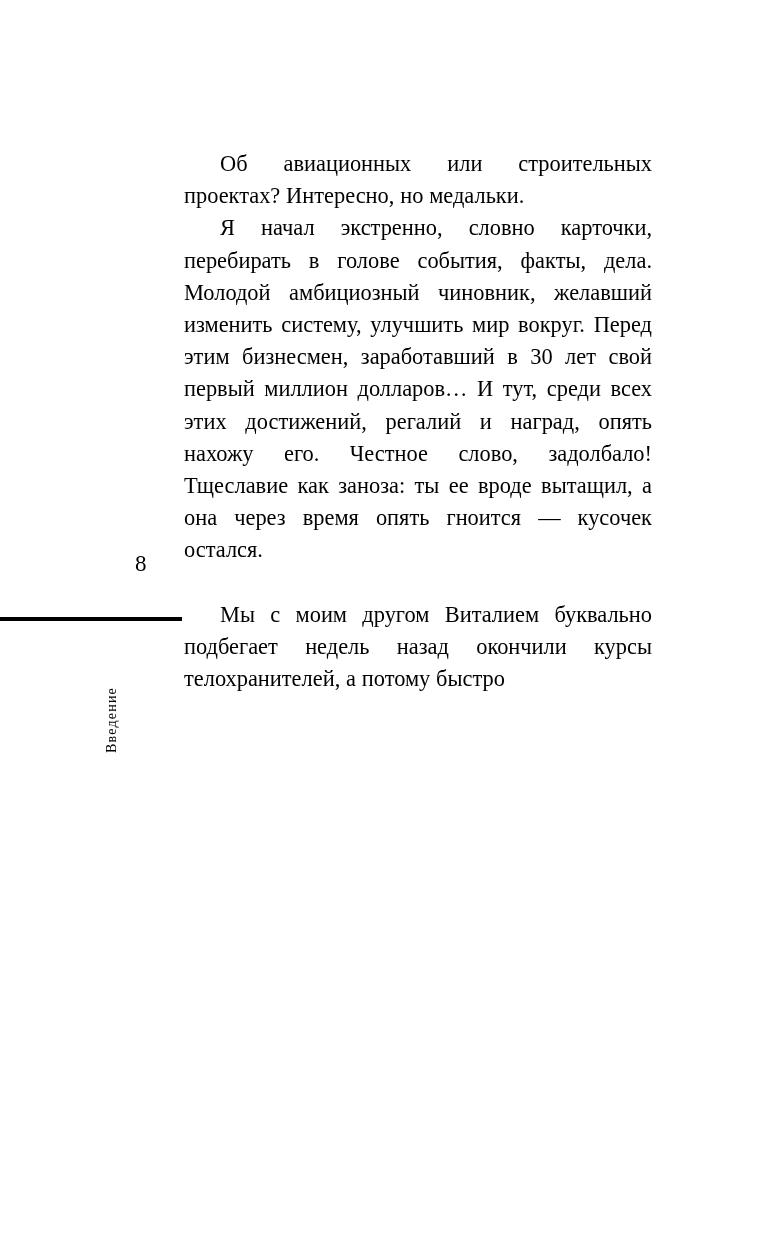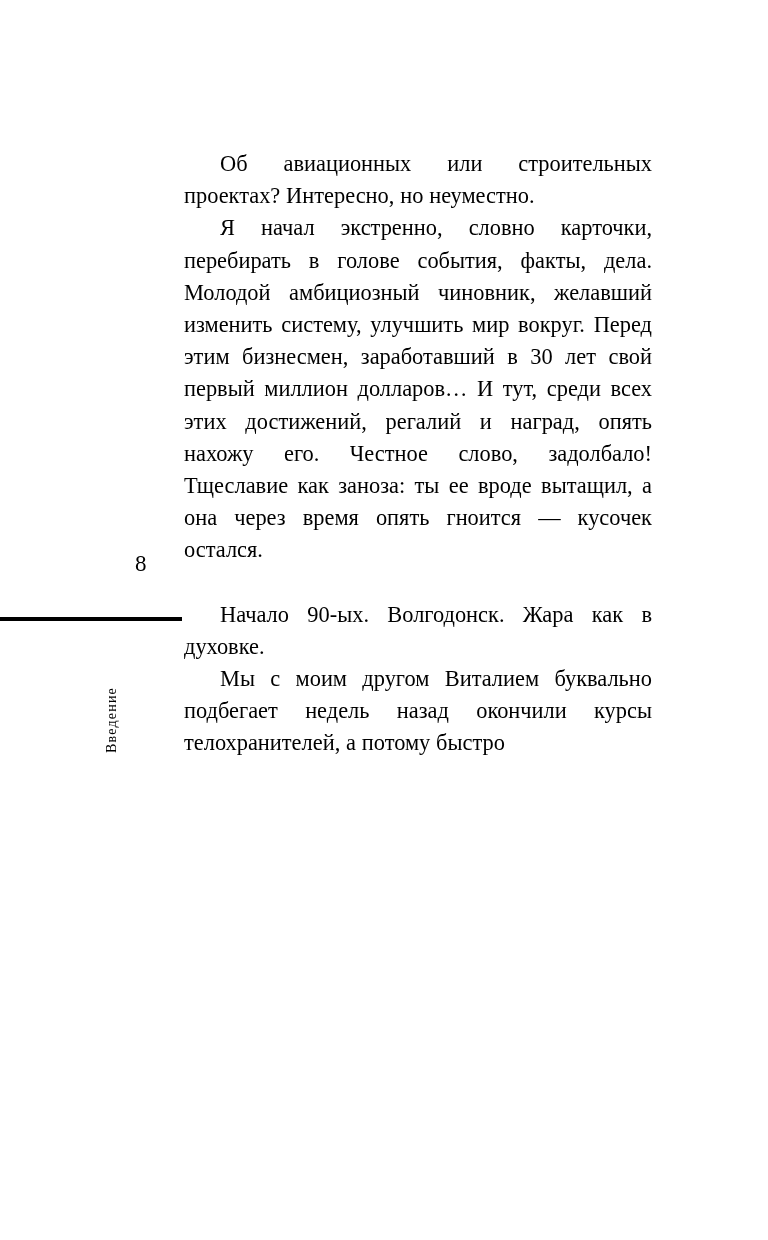--- a/index.html
+++ b/index.html
@@ -91,20 +91,19 @@
 
   <div class="folio">8</div>
 
   <div class="margin-rule"></div>
 
   <div class="running-head">
     <div class="running-head-inner">Введение</div>
   </div>
 
   <div class="textblock">
-    <p>Об авиационных или строительных проектах? Интересно, но неуместно.</p>
+    <p>Об авиационных или строительных проектах? Интересно, но медальки.</p>
     <p>Я начал экстренно, словно карточки, перебирать в голове события, факты, дела. Молодой амбициозный чиновник, желавший изменить систему, улучшить мир вокруг. Перед этим бизнесмен, заработавший в 30 лет свой первый миллион долларов… И тут, среди всех этих достижений, регалий и наград, опять нахожу его. Честное слово, задолбало! Тщеславие как заноза: ты ее вроде вытащил, а она через время опять гноится — кусочек остался.</p>
     <div class="spacer"></div>
-    <p>Начало 90-ых. Волгодонск. Жара как в духовке.</p>
     <p>Мы с моим другом Виталием буквально подбегает недель назад окончили курсы телохранителей, а потому быстро</p>
   </div>
 
 </div>
 
 </body></html>

